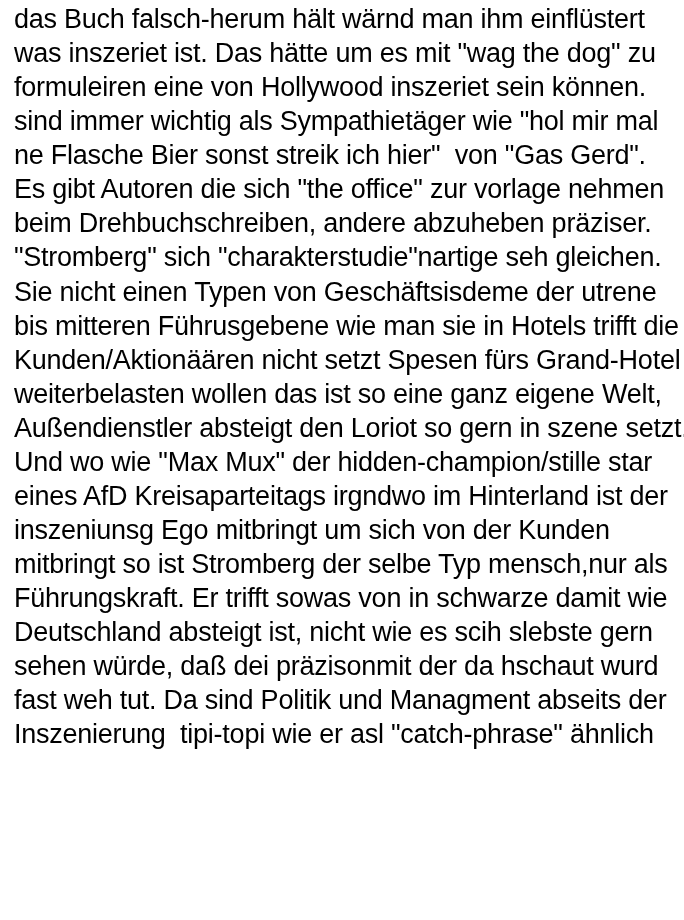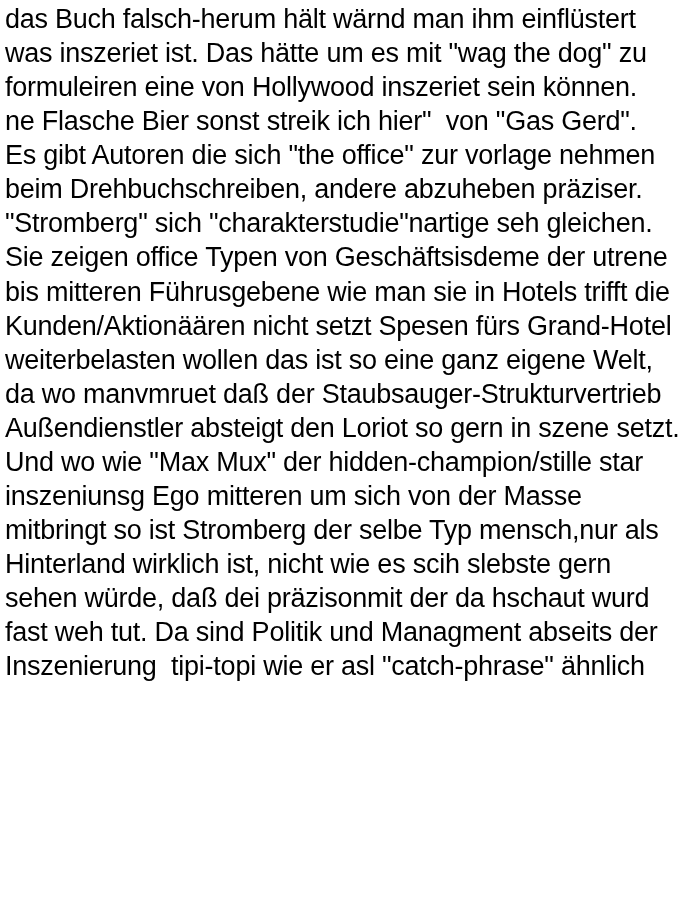--- a/index.html
+++ b/index.html
@@ -9,51 +9,53 @@
   }
   body {
     width: 684px;
     height: 920px;
     overflow: hidden;
   }
   .text-page {
     box-sizing: border-box;
     width: 684px;
     height: 920px;
-    padding: 2px 0 0 5px;
+    padding: 2px 0 0 14px;
     font-family: "Liberation Sans", "DejaVu Sans", sans-serif;
     font-size: 27px;
     line-height: 34.07px;
     letter-spacing: -0.25px;
     color: #000000;
     background: #ffffff;
   }
   .text-line {
     white-space: pre;   
     height: 34.07px;
     overflow: visible;
   }
 </style>
 </head>
 <body>
 
 <div class="text-page">
     <div class="text-line">das Buch falsch-herum hält wärnd man ihm einflüstert</div>
     <div class="text-line">was inszeriet ist. Das hätte um es mit "wag the dog" zu</div>
     <div class="text-line">formuleiren eine von Hollywood inszeriet sein können.</div>
+    <div class="text-line">sind immer wichtig als Sympathietäger wie "hol mir mal</div>
     <div class="text-line">ne Flasche Bier sonst streik ich hier"  von "Gas Gerd".</div>
     <div class="text-line">Es gibt Autoren die sich "the office" zur vorlage nehmen</div>
     <div class="text-line">beim Drehbuchschreiben, andere abzuheben präziser.</div>
     <div class="text-line">"Stromberg" sich "charakterstudie"nartige seh gleichen.</div>
-    <div class="text-line">Sie zeigen office Typen von Geschäftsisdeme der utrene</div>
+    <div class="text-line">Sie nicht einen Typen von Geschäftsisdeme der utrene</div>
     <div class="text-line">bis mitteren Führusgebene wie man sie in Hotels trifft die</div>
     <div class="text-line">Kunden/Aktionäären nicht setzt Spesen fürs Grand-Hotel</div>
     <div class="text-line">weiterbelasten wollen das ist so eine ganz eigene Welt,</div>
-    <div class="text-line">da wo manvmruet daß der Staubsauger-Strukturvertrieb</div>
     <div class="text-line">Außendienstler absteigt den Loriot so gern in szene setzt.</div>
     <div class="text-line">Und wo wie "Max Mux" der hidden-champion/stille star</div>
-    <div class="text-line">inszeniunsg Ego mitteren um sich von der Masse</div>
+    <div class="text-line">eines AfD Kreisaparteitags irgndwo im Hinterland ist der</div>
+    <div class="text-line">inszeniunsg Ego mitbringt um sich von der Kunden</div>
     <div class="text-line">mitbringt so ist Stromberg der selbe Typ mensch,nur als</div>
-    <div class="text-line">Hinterland wirklich ist, nicht wie es scih slebste gern</div>
+    <div class="text-line">Führungskraft. Er trifft sowas von in schwarze damit wie</div>
+    <div class="text-line">Deutschland absteigt ist, nicht wie es scih slebste gern</div>
     <div class="text-line">sehen würde, daß dei präzisonmit der da hschaut wurd</div>
     <div class="text-line">fast weh tut. Da sind Politik und Managment abseits der</div>
     <div class="text-line">Inszenierung  tipi-topi wie er asl "catch-phrase" ähnlich</div>
   </div>
 
 </body></html>

